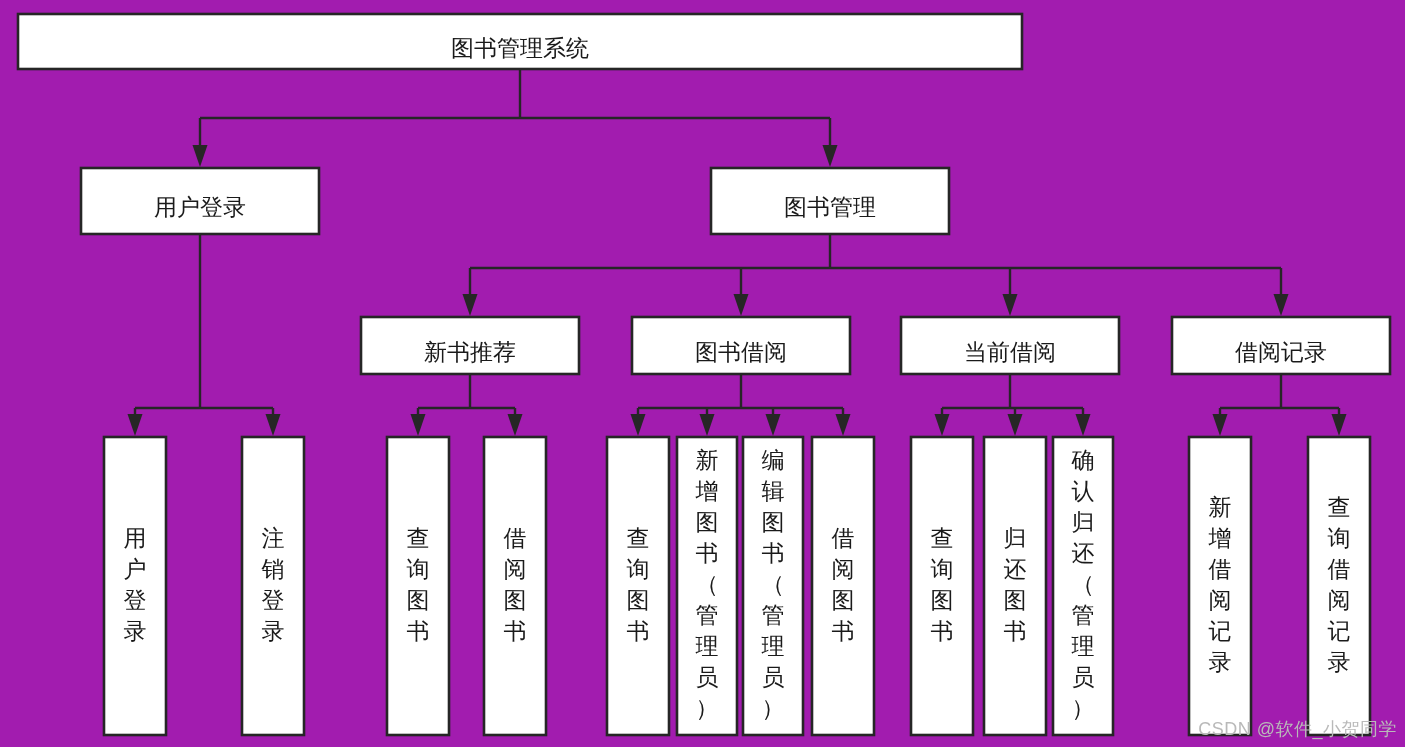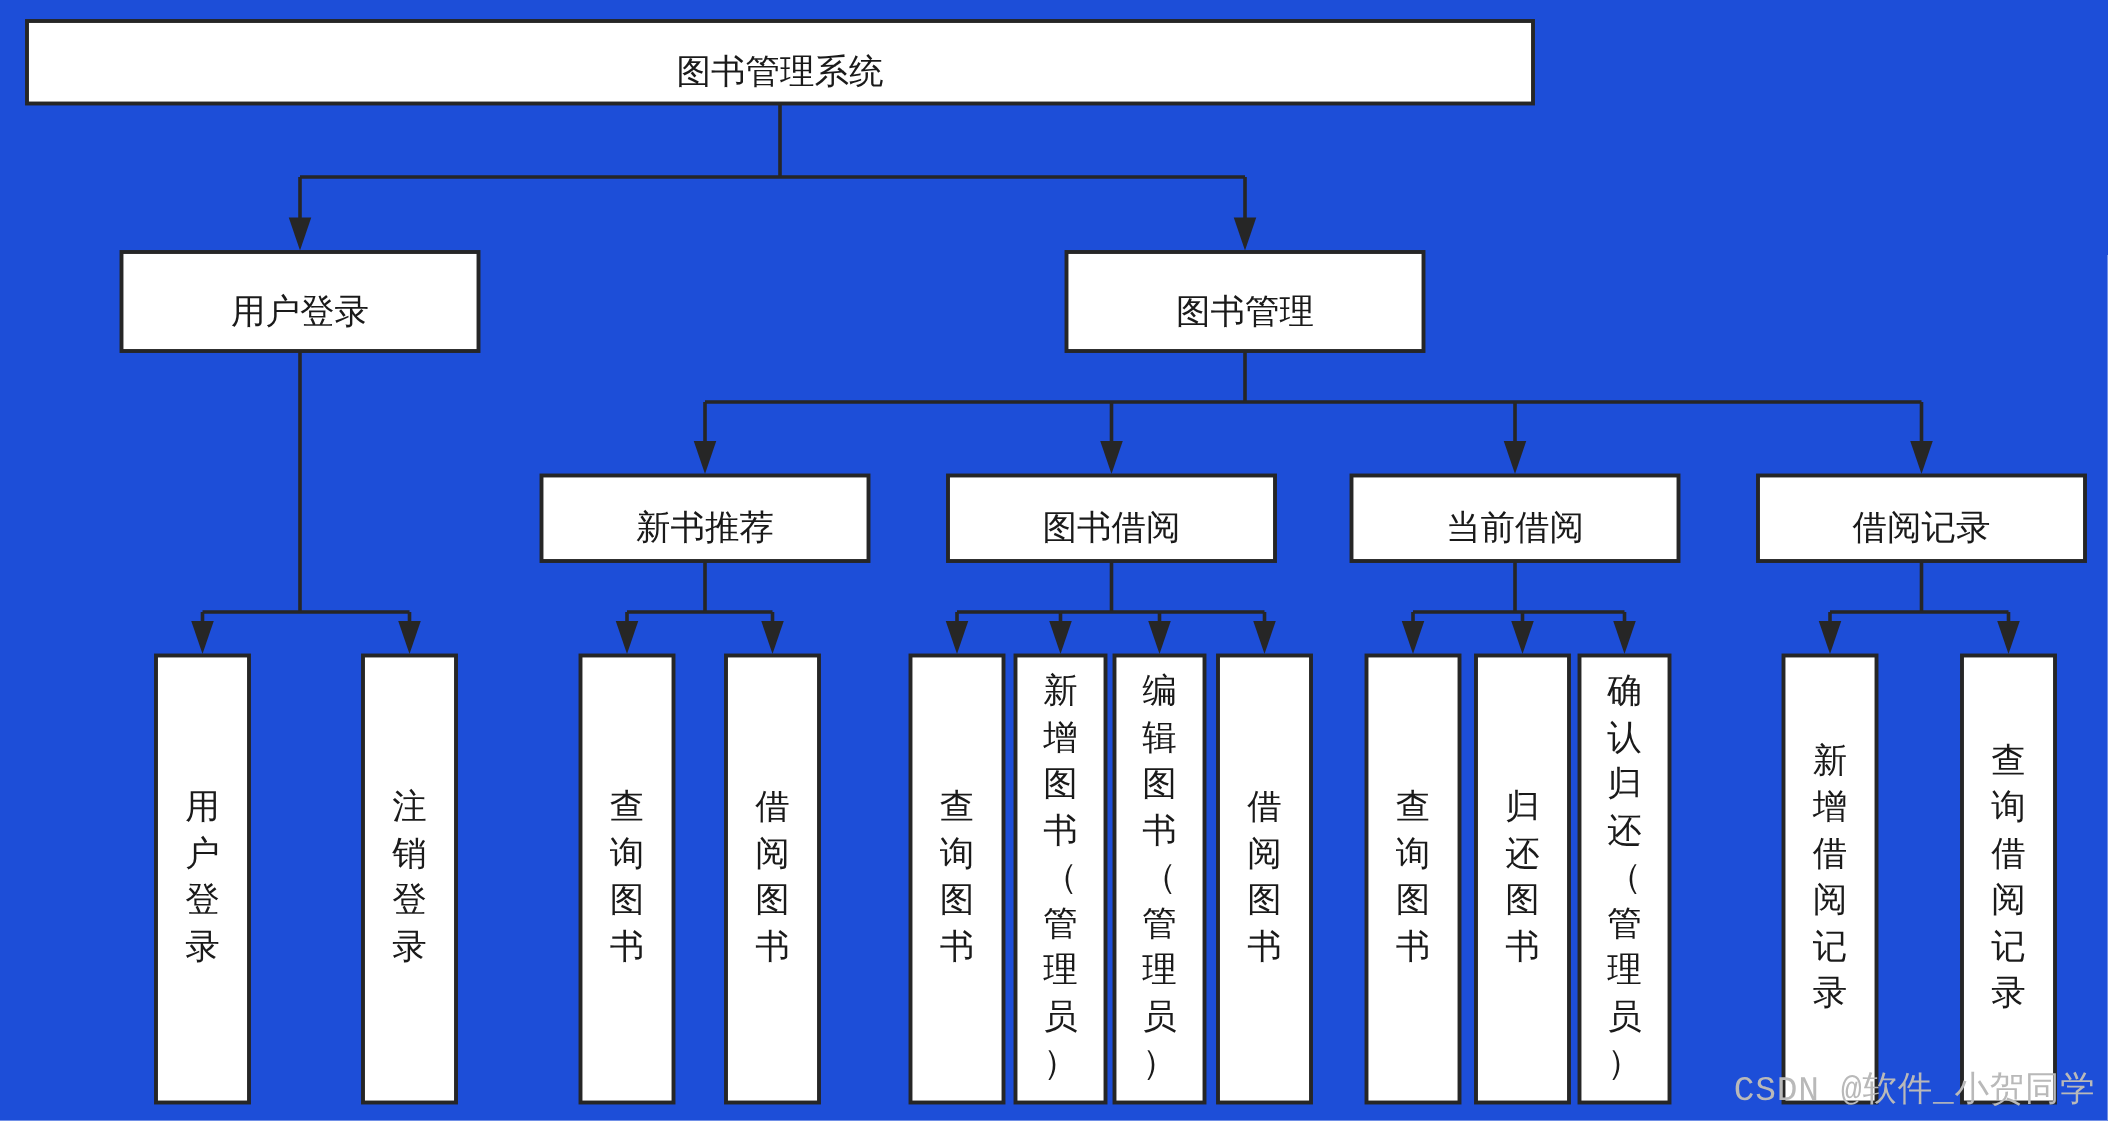--- a/index.html
+++ b/index.html
@@ -10,21 +10,21 @@
   body {
     font-family: "Liberation Sans", "DejaVu Sans", sans-serif;
     width: 1405px;
     height: 747px;
     overflow: hidden;
   }
   #diagram-root {
     position: relative;
     width: 1405px;
     height: 747px;
-    background: #1d4ed8;
+    background: #a21caf;
   }
   svg#flow-svg {
     position: absolute;
     left: 0;
     top: 0;
     width: 1405px;
     height: 747px;
     display: block;
   }
   .node-box {
@@ -45,22 +45,22 @@
     fill: none;
   }
   .arrow-head {
     fill: #262626;
     stroke: none;
   }
   .watermark {
     position: absolute;
     right: 8px;
     bottom: 6px;
-    font-family: Liberation Mono, monospace;
-    font-size: 23px;
+    font-family: Liberation Sans, sans-serif;
+    font-size: 18px;
     color: #b9b9b9;
     white-space: nowrap;
     letter-spacing: 0.5px;
     text-align: center;
   }
 </style>
 </head>
 <body>
 
 <div id="diagram-root">

